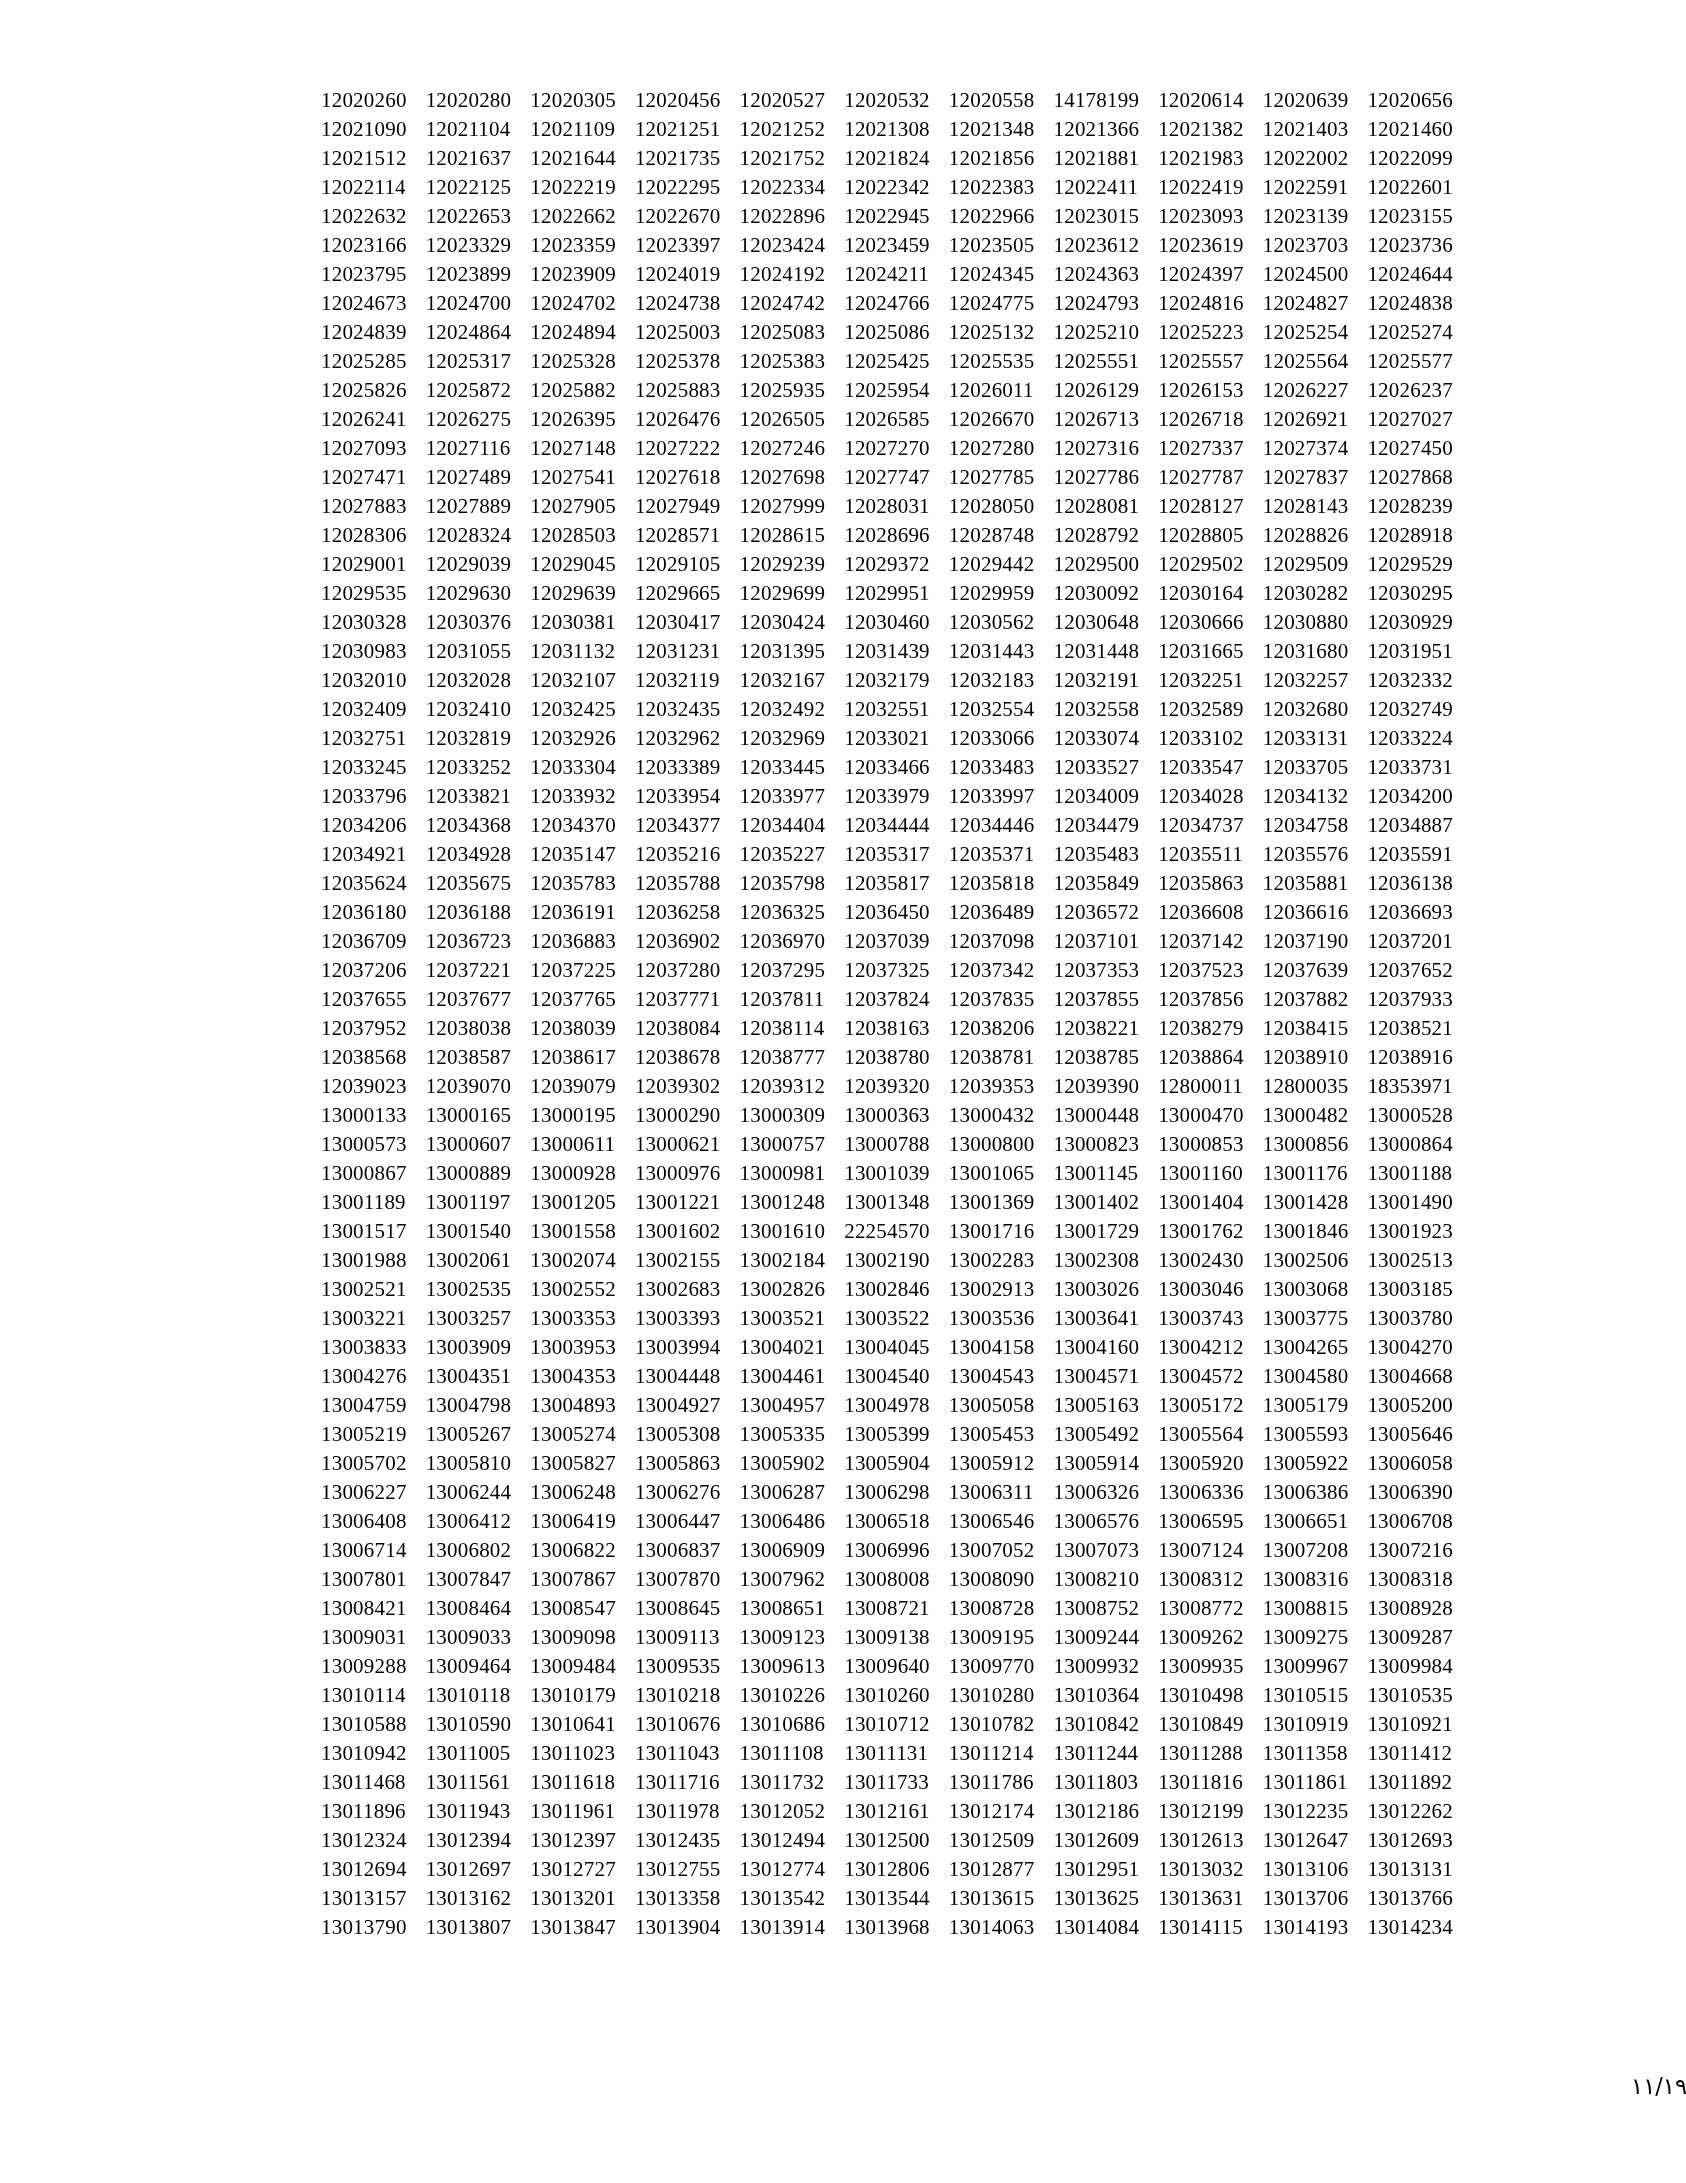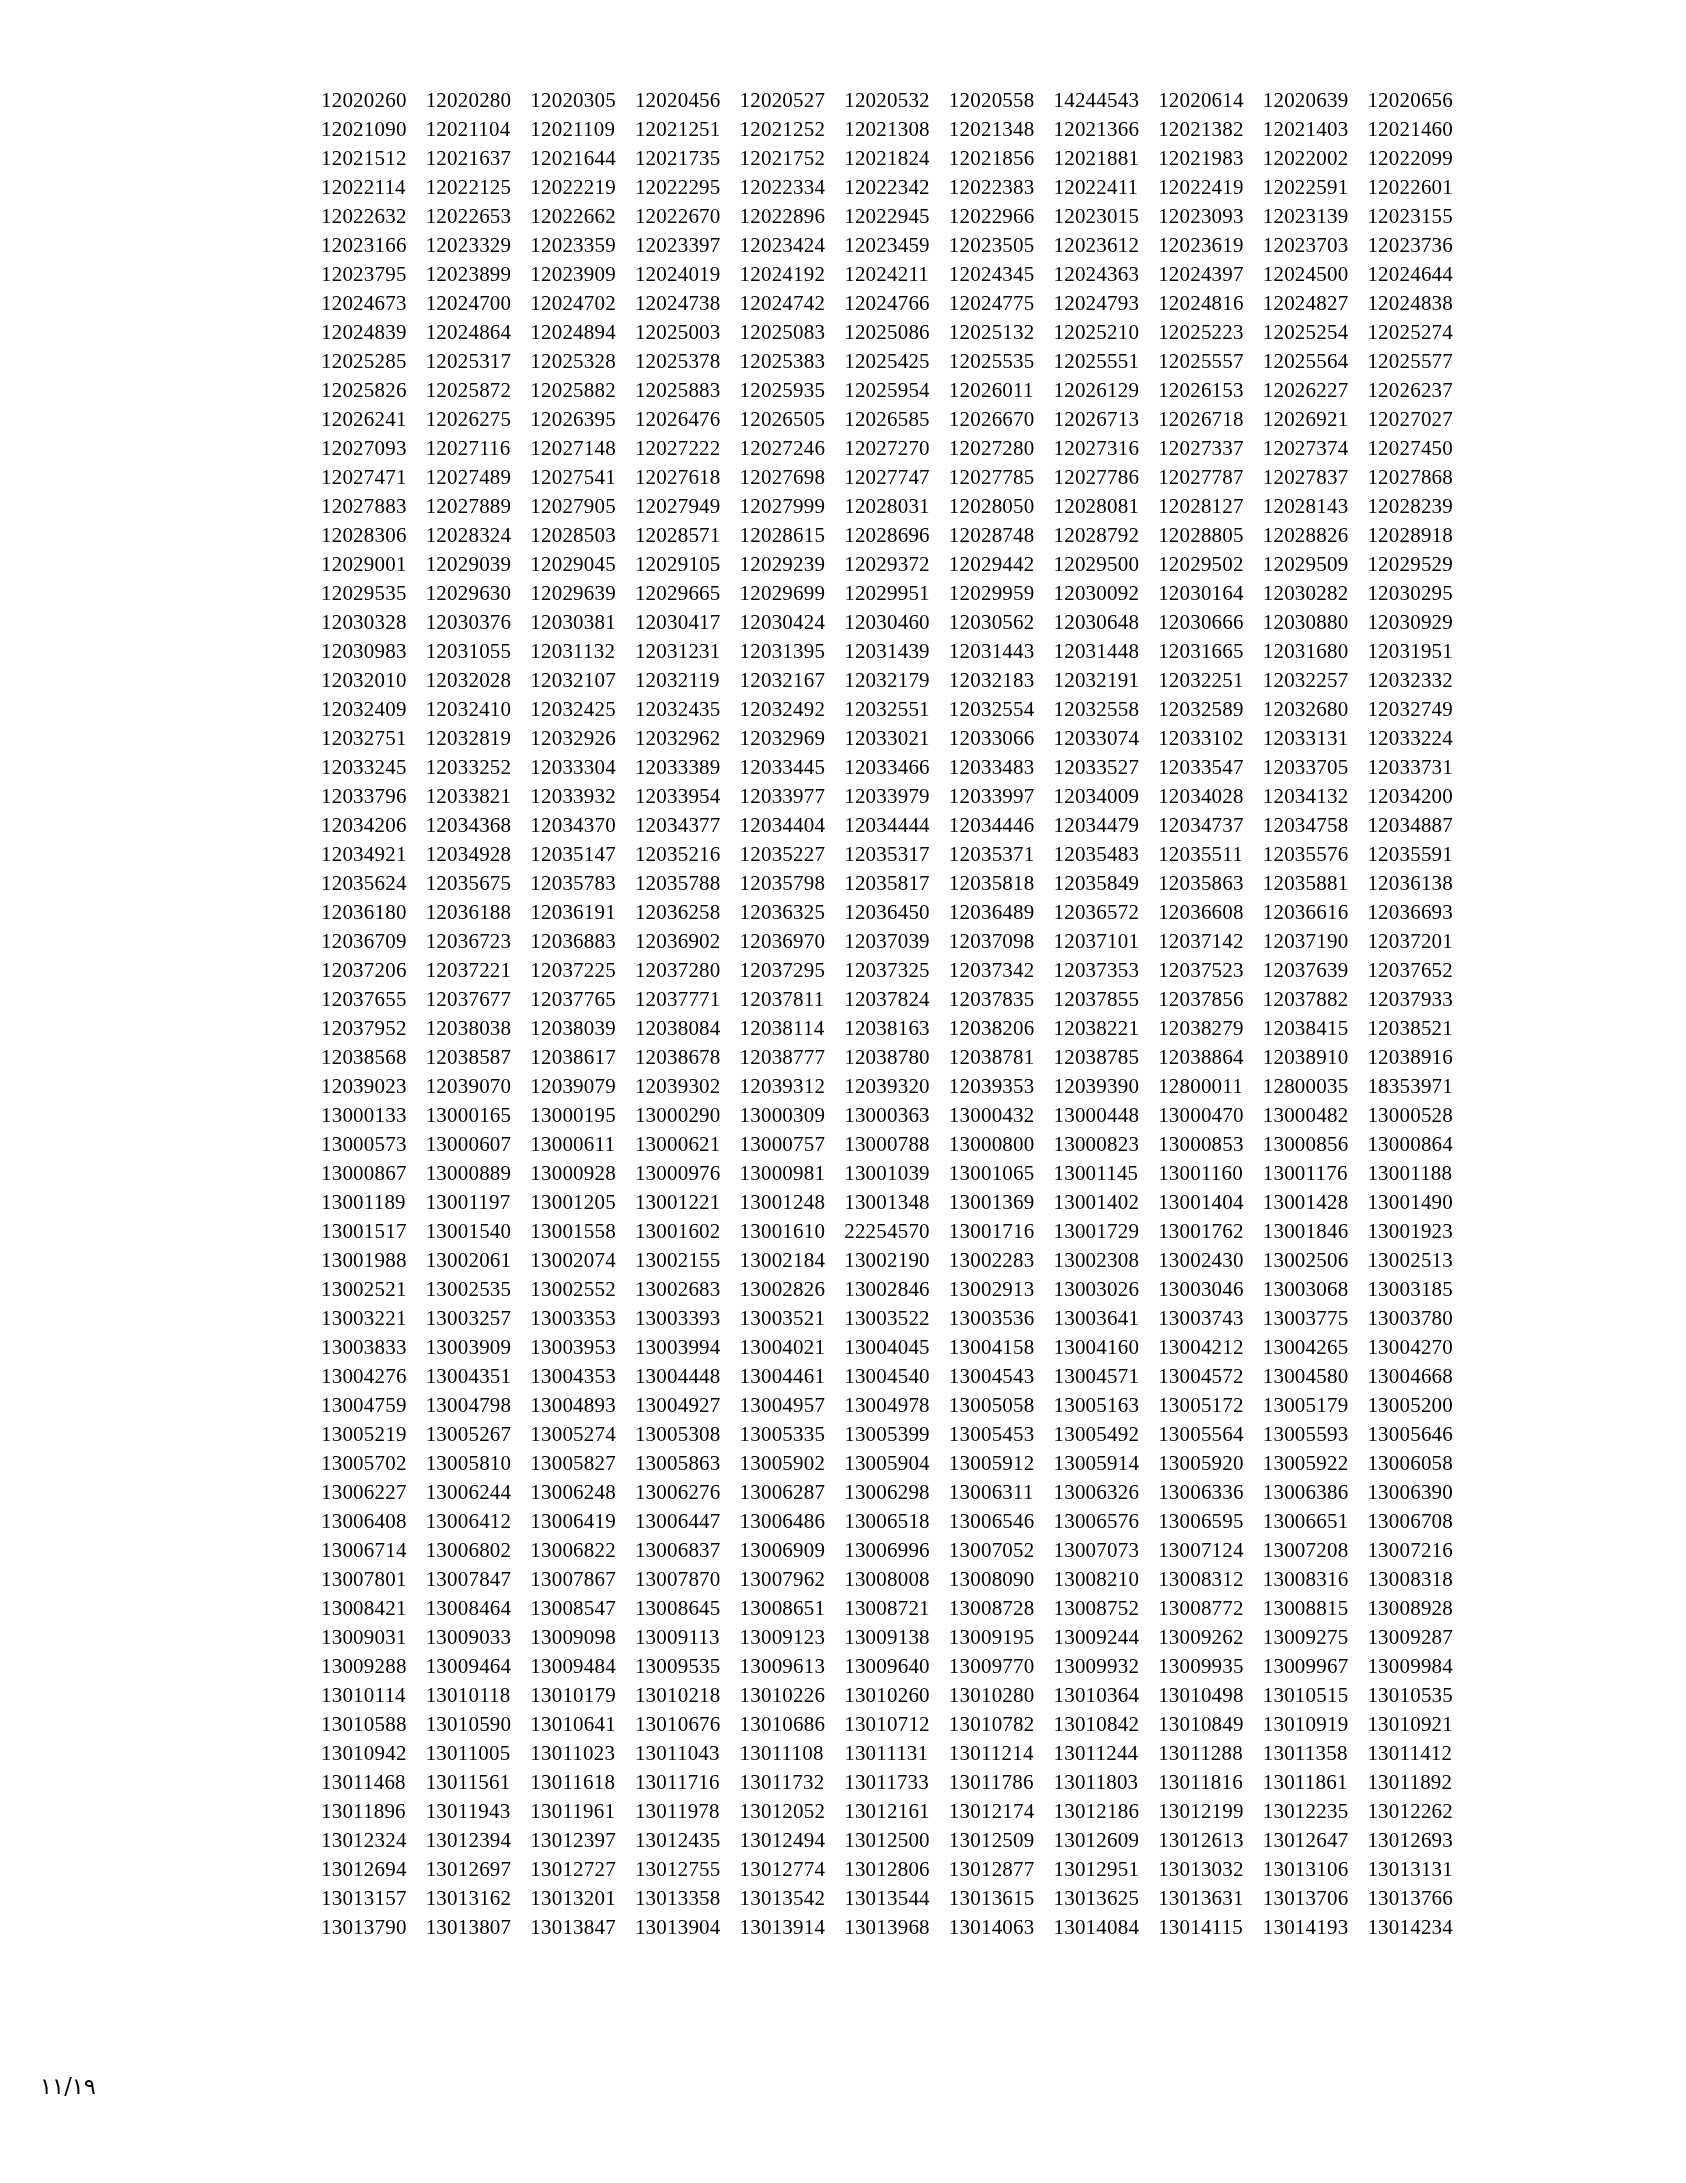--- a/index.html
+++ b/index.html
@@ -39,41 +39,40 @@
   .num-cell {
     width: 105px;
     text-align: left;
     font-variant-numeric: tabular-nums;
   }
   .footer {
     position: absolute;
     left: 0;
     right: 0;
     top: 2073px;
-    text-align: left;
+    text-align: right;
     font-size: 22.5px;
     font-family: "DejaVu Sans", sans-serif;
     direction: rtl;
-    margin-left: 40px;
   }
 </style>
 </head>
 <body>
 
 <div class="page">
   <div class="numbers-block" id="numbers-block">
       <div class="num-row">
         <div class="num-cell">12020260</div>
         <div class="num-cell">12020280</div>
         <div class="num-cell">12020305</div>
         <div class="num-cell">12020456</div>
         <div class="num-cell">12020527</div>
         <div class="num-cell">12020532</div>
         <div class="num-cell">12020558</div>
-        <div class="num-cell">14244543</div>
+        <div class="num-cell">14178199</div>
         <div class="num-cell">12020614</div>
         <div class="num-cell">12020639</div>
         <div class="num-cell">12020656</div>
       </div>
       <div class="num-row">
         <div class="num-cell">12021090</div>
         <div class="num-cell">12021104</div>
         <div class="num-cell">12021109</div>
         <div class="num-cell">12021251</div>
         <div class="num-cell">12021252</div>

